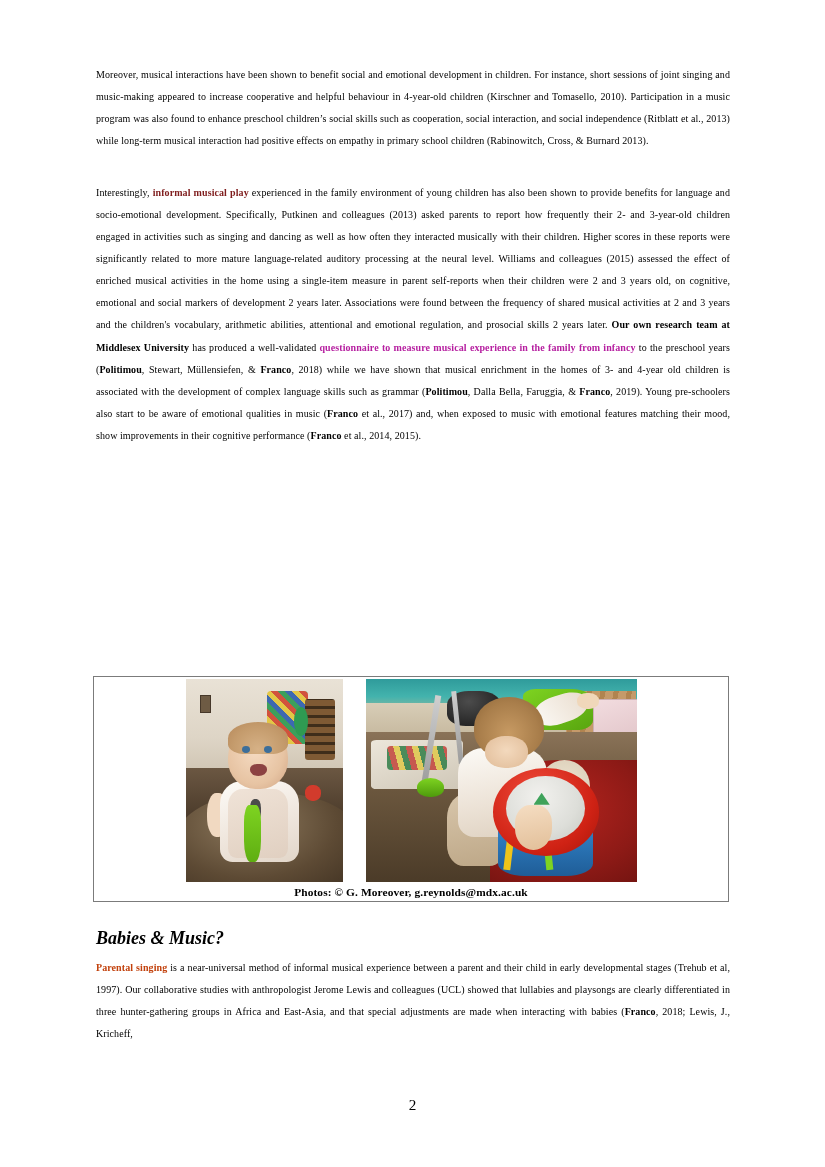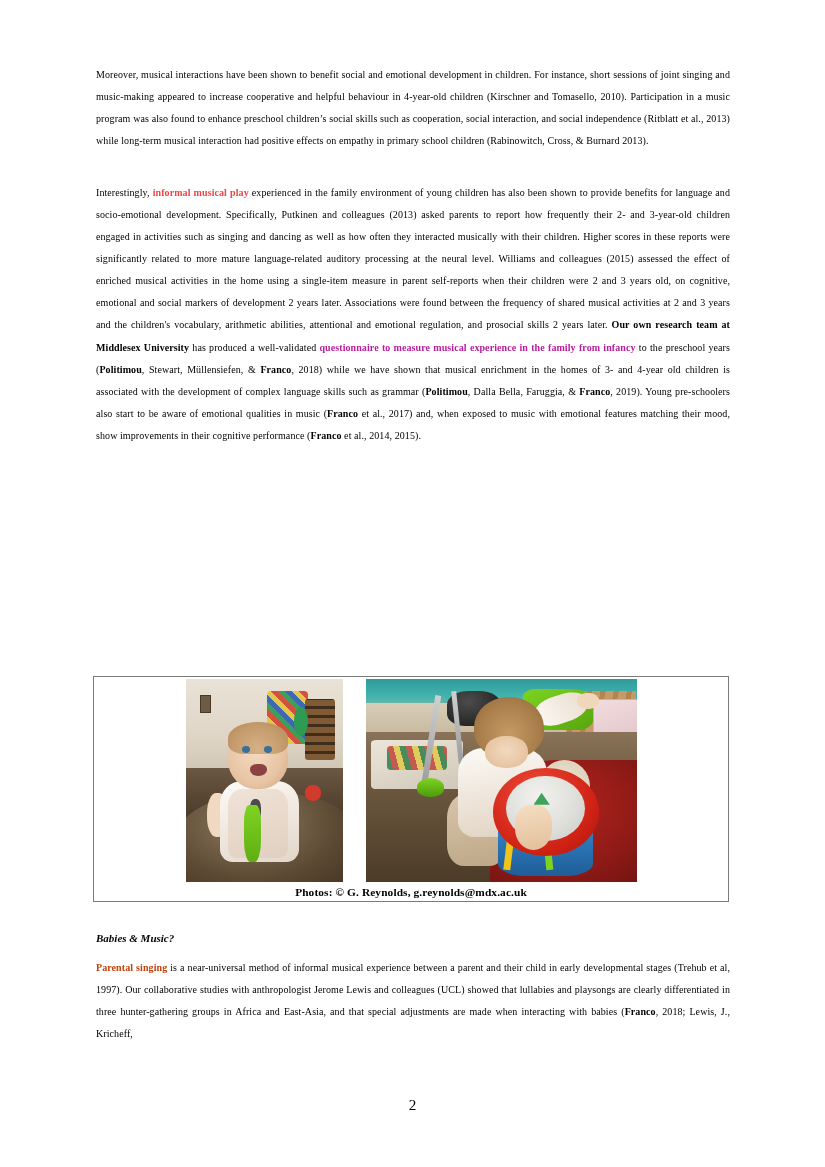--- a/index.html
+++ b/index.html
@@ -39,21 +39,21 @@
     line-height: 22.05px;
     letter-spacing: 0.08px;
   }
 
   .par-gap {
     height: 22px;
   }
 
   .b { font-weight: bold; }
 
-  .hl-teal   { color: #ef4444; font-weight: bold; }
+  .hl-teal   { color: #7f1d1d; font-weight: bold; }
   .hl-magenta{ color: #b61fa0; font-weight: bold; }
   .hl-green  { color: #c2410c; font-weight: bold; }
 
   
   .figure-block {
     position: absolute;
     left: 93px;
     top: 676px;
     width: 636px;
     height: 226px;
@@ -87,21 +87,21 @@
     right: 0;
     bottom: 3px;
     text-align: center;
     font-size: 11.4px;
     font-weight: bold;
     letter-spacing: 0.1px;
   }
 
   
   .sub-heading {
-    font-size: 11px;
+    font-size: 18px;
     font-weight: bold;
     font-style: italic;
     line-height: 21px;
     margin: 0;
     text-align: left;
   }
 
   .page-number {
     position: absolute;
     left: 0;
@@ -289,21 +289,21 @@
         <div class="sc R-drum-b"></div>
         <div class="sc R-drum-s1"></div>
         <div class="sc R-drum-s2"></div>
         <div class="sc R-drum-o"></div>
         <div class="sc R-drum-i"></div>
         <div class="sc R-drum-m"></div>
         <div class="sc R-babyhand"></div>
       </div>
 
     </div>
-    <div class="fig-caption">Photos: © G. Reynolds, g.reynolds@mdx.ac.uk</div>
+    <div class="fig-caption">Photos: © G. Moreover, g.reynolds@mdx.ac.uk</div>
   </div>
 
   <div class="content" style="top: 928px;">
     <p class="sub-heading">Babies &amp; Music?</p>
     <p class="body-par"><span class="hl-green">Parental singing</span><span> is a near-universal method of informal musical experience between a parent and their child in early developmental stages (Trehub et al, 1997). Our collaborative studies with anthropologist Jerome Lewis and colleagues (UCL) showed that  lullabies and playsongs are clearly differentiated in three hunter-gathering groups in Africa and East-Asia, and that special adjustments are made when interacting with babies (</span><span class="b">Franco</span><span>, 2018; Lewis, J., Kricheff,</span></p>
   </div>
 
   <div class="page-number">2</div>
 
 </div>

